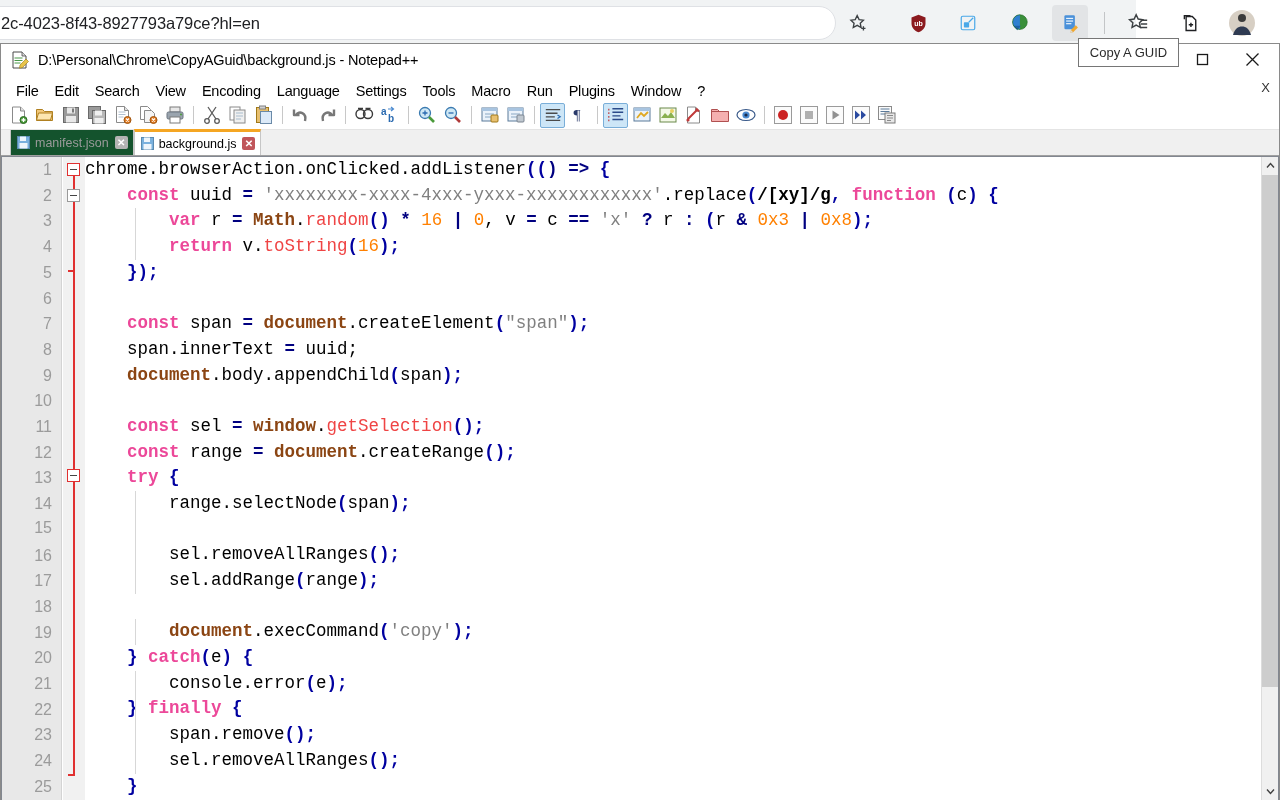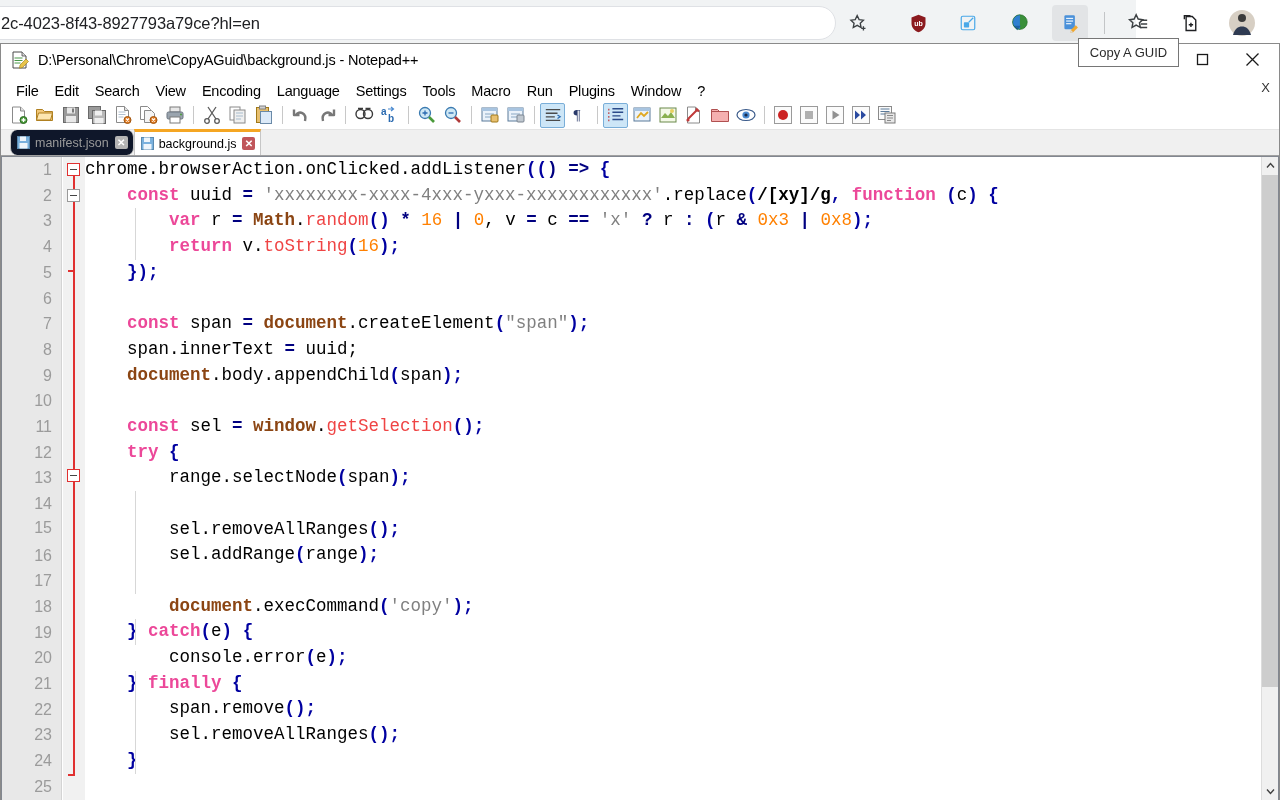--- a/index.html
+++ b/index.html
@@ -152,21 +152,21 @@
   .doc-tab {
     height: 25px;
     display: flex; align-items: center;
     padding: 0 5px 0 6px;
     font-size: 12.5px;
     font-family: "Liberation Sans", sans-serif;
     position: relative;
     border-left: 1px solid #c6c6c6;
     border-right: 1px solid #c6c6c6;
   }
-  .doc-tab.inactive { background: #0f172a; color: #9a9a9a; border-radius: 7px; }
+  .doc-tab.inactive { background: #14532d; color: #9a9a9a; }
   .doc-tab.active {
     background: #ffffff; color: #000000;
     border-top: 3px solid #f5a623;
     height: 26px;
   }
   .tab-disk {
     width: 13px; height: 13px; margin-right: 5px; flex: 0 0 13px; position: relative;
   }
   .tab-x {
     width: 13px; height: 13px; margin-left: 6px; flex: 0 0 13px;
@@ -724,20 +724,21 @@
       <div class="line">    <span class="kw">const</span> uuid <span class="op">=</span> <span class="str">'xxxxxxxx-xxxx-4xxx-yxxx-xxxxxxxxxxxx'</span>.replace<span class="punct">(</span><span class="regex">/[xy]/g</span><span class="punct">,</span> <span class="kw">function</span> <span class="punct">(</span>c<span class="punct">)</span> <span class="punct">{</span></div>
       <div class="line">        <span class="kw">var</span> r <span class="op">=</span> <span class="obj">Math</span>.<span class="fn">random</span><span class="punct">()</span> <span class="op">*</span> <span class="num">16</span> <span class="op">|</span> <span class="num">0</span>, v <span class="op">=</span> c <span class="op">==</span> <span class="str">'x'</span> <span class="op">?</span> r <span class="op">:</span> <span class="punct">(</span>r <span class="op">&amp;</span> <span class="num">0x3</span> <span class="op">|</span> <span class="num">0x8</span><span class="punct">);</span></div>
       <div class="line">        <span class="kw">return</span> v.<span class="fn">toString</span><span class="punct">(</span><span class="num">16</span><span class="punct">);</span></div>
       <div class="line">    <span class="punct">});</span></div>
       <div class="line"> </div>
       <div class="line">    <span class="kw">const</span> span <span class="op">=</span> <span class="obj">document</span>.createElement<span class="punct">(</span><span class="str">"span"</span><span class="punct">);</span></div>
       <div class="line">    span.innerText <span class="op">=</span> uuid;</div>
       <div class="line">    <span class="obj">document</span>.body.appendChild<span class="punct">(</span>span<span class="punct">);</span></div>
       <div class="line"> </div>
       <div class="line">    <span class="kw">const</span> sel <span class="op">=</span> <span class="obj">window</span>.<span class="fn">getSelection</span><span class="punct">();</span></div>
+      <div class="line">    <span class="kw">const</span> range <span class="op">=</span> <span class="obj">document</span>.createRange<span class="punct">();</span></div>
       <div class="line">    <span class="kw">try</span> <span class="punct">{</span></div>
       <div class="line">        range.selectNode<span class="punct">(</span>span<span class="punct">);</span></div>
       <div class="line"> </div>
       <div class="line">        sel.removeAllRanges<span class="punct">();</span></div>
       <div class="line">        sel.addRange<span class="punct">(</span>range<span class="punct">);</span></div>
       <div class="line"> </div>
       <div class="line">        <span class="obj">document</span>.execCommand<span class="punct">(</span><span class="str">'copy'</span><span class="punct">);</span></div>
       <div class="line">    <span class="punct">}</span> <span class="kw">catch</span><span class="punct">(</span>e<span class="punct">)</span> <span class="punct">{</span></div>
       <div class="line">        console.error<span class="punct">(</span>e<span class="punct">);</span></div>
       <div class="line">    <span class="punct">}</span> <span class="kw">finally</span> <span class="punct">{</span></div>

